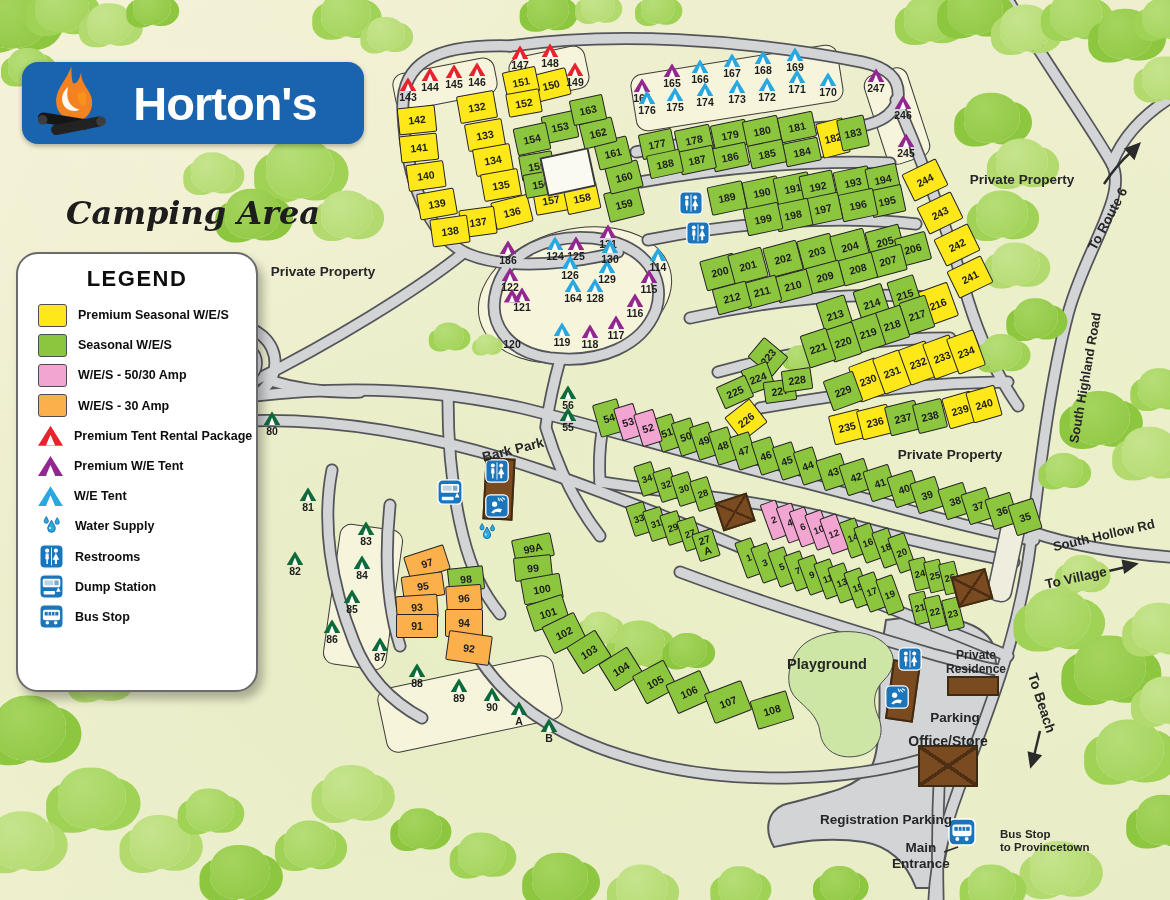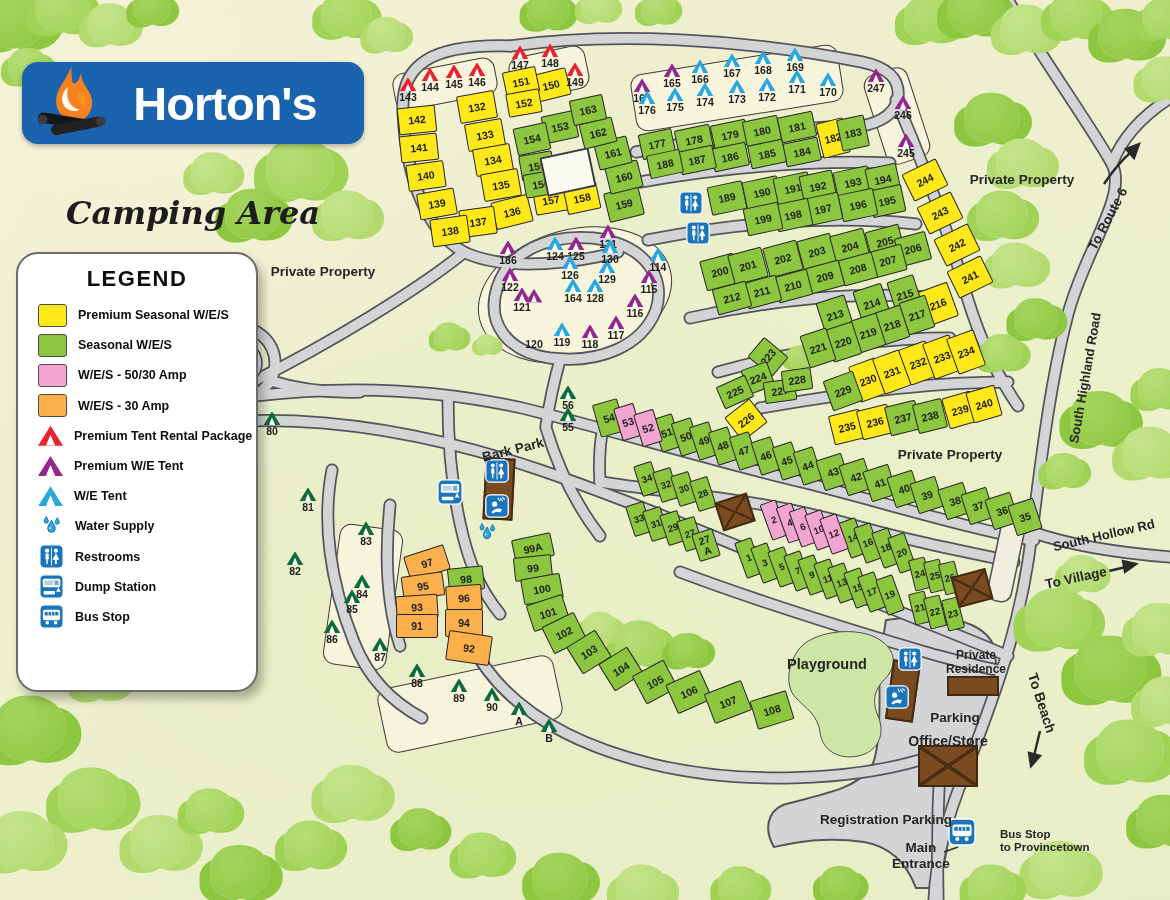--- a/index.html
+++ b/index.html
@@ -449,21 +449,21 @@
         <div class="tnum">186</div>
       </div>
       <div class="tentsite" style="left: 510px; top: 280px; transform: translate(-50%, -50%);">
         <div class="tri" style="width: 17px; height: 14px; background: rgb(146, 39, 143);"></div>
         <div class="tnum">122</div>
       </div>
       <div class="tentsite" style="left: 522px; top: 300px; transform: translate(-50%, -50%);">
         <div class="tri" style="width: 17px; height: 14px; background: rgb(146, 39, 143);"></div>
         <div class="tnum">121</div>
       </div>
-      <div class="tentsite" style="left: 534px; top: 319px; transform: translate(-50%, -50%); gap: 36px;">
+      <div class="tentsite" style="left: 512px; top: 319px; transform: translate(-50%, -50%); gap: 36px;">
         <div class="tri" style="width: 17px; height: 14px; background: rgb(146, 39, 143);"></div>
         <div class="tnum">120</div>
       </div>
       <div class="tentsite" style="left: 590px; top: 337px; transform: translate(-50%, -50%);">
         <div class="tri" style="width: 17px; height: 14px; background: rgb(146, 39, 143);"></div>
         <div class="tnum">118</div>
       </div>
       <div class="tentsite" style="left: 616px; top: 328px; transform: translate(-50%, -50%);">
         <div class="tri" style="width: 17px; height: 14px; background: rgb(146, 39, 143);"></div>
         <div class="tnum">117</div>
@@ -577,21 +577,21 @@
         <div class="tnum">81</div>
       </div>
       <div class="tentsite" style="left: 295px; top: 564px; transform: translate(-50%, -50%);">
         <div class="tri" style="width: 17px; height: 14px; background: rgb(13, 107, 58);"></div>
         <div class="tnum">82</div>
       </div>
       <div class="tentsite" style="left: 366px; top: 534px; transform: translate(-50%, -50%);">
         <div class="tri" style="width: 17px; height: 14px; background: rgb(13, 107, 58);"></div>
         <div class="tnum">83</div>
       </div>
-      <div class="tentsite" style="left: 362px; top: 587px; transform: translate(-50%, -50%);">
+      <div class="tentsite" style="left: 362px; top: 568px; transform: translate(-50%, -50%);">
         <div class="tri" style="width: 17px; height: 14px; background: rgb(13, 107, 58);"></div>
         <div class="tnum">84</div>
       </div>
       <div class="tentsite" style="left: 352px; top: 602px; transform: translate(-50%, -50%);">
         <div class="tri" style="width: 17px; height: 14px; background: rgb(13, 107, 58);"></div>
         <div class="tnum">85</div>
       </div>
       <div class="tentsite" style="left: 332px; top: 632px; transform: translate(-50%, -50%);">
         <div class="tri" style="width: 17px; height: 14px; background: rgb(13, 107, 58);"></div>
         <div class="tnum">86</div>

